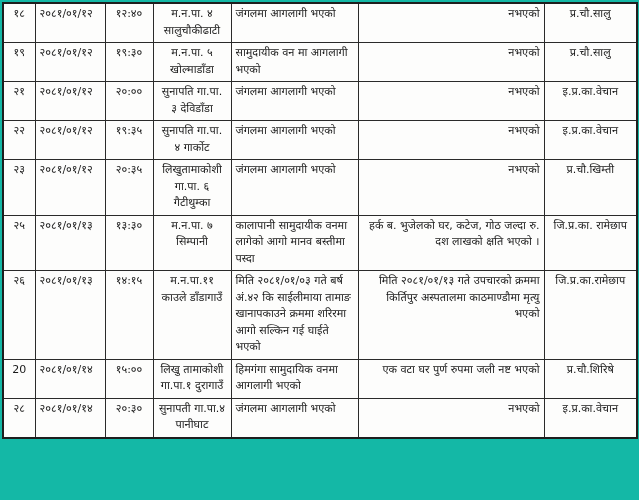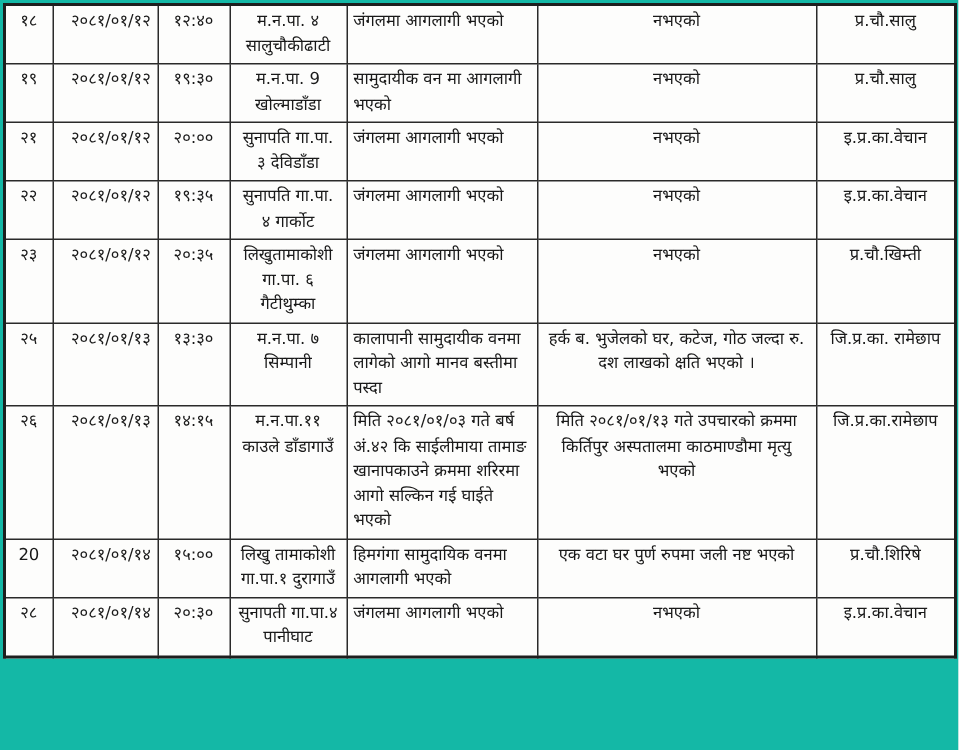--- a/index.html
+++ b/index.html
@@ -26,25 +26,25 @@
     border: 1px solid #2a2a2a;
     font-size: 11px;
     line-height: 1.5;
     color: #191919;
     vertical-align: top;
     padding: 2px 4px 3px 4px;
     overflow: hidden;
     word-wrap: break-word;
   }
   td.c-sn     { text-align: center; }
-  td.c-date   { text-align: right; }
+  td.c-date   { text-align: left; }
   td.c-time   { text-align: center; }
   td.c-loc    { text-align: center; }
   td.c-inc    { text-align: left; }
-  td.c-dmg    { text-align: center; }
+  td.c-dmg    { text-align: right; }
   td.c-off    { text-align: center; }
   table.incident-table { border: 2px solid #1e1e1e; }
 </style>
 </head>
 <body>
 
 <div class="page">
   <table class="incident-table">
     <colgroup>
       <col style="width:32px">
@@ -62,21 +62,21 @@
           <td class="c-time">१२:४०</td>
           <td class="c-loc">म.न.पा. ४ सालुचौकीढाटी</td>
           <td class="c-inc">जंगलमा आगलागी भएको</td>
           <td class="c-dmg">नभएको</td>
           <td class="c-off">प्र.चौ.सालु</td>
         </tr>
         <tr>
           <td class="c-sn">१९</td>
           <td class="c-date">२०८१/०१/१२</td>
           <td class="c-time">१९:३०</td>
-          <td class="c-loc">म.न.पा. 9 खोल्माडाँडा</td>
+          <td class="c-loc">म.न.पा. ५ खोल्माडाँडा</td>
           <td class="c-inc">सामुदायीक वन मा आगलागी भएको</td>
           <td class="c-dmg">नभएको</td>
           <td class="c-off">प्र.चौ.सालु</td>
         </tr>
         <tr>
           <td class="c-sn">२१</td>
           <td class="c-date">२०८१/०१/१२</td>
           <td class="c-time">२०:००</td>
           <td class="c-loc">सुनापति गा.पा. ३ देविडाँडा</td>
           <td class="c-inc">जंगलमा आगलागी भएको</td>

